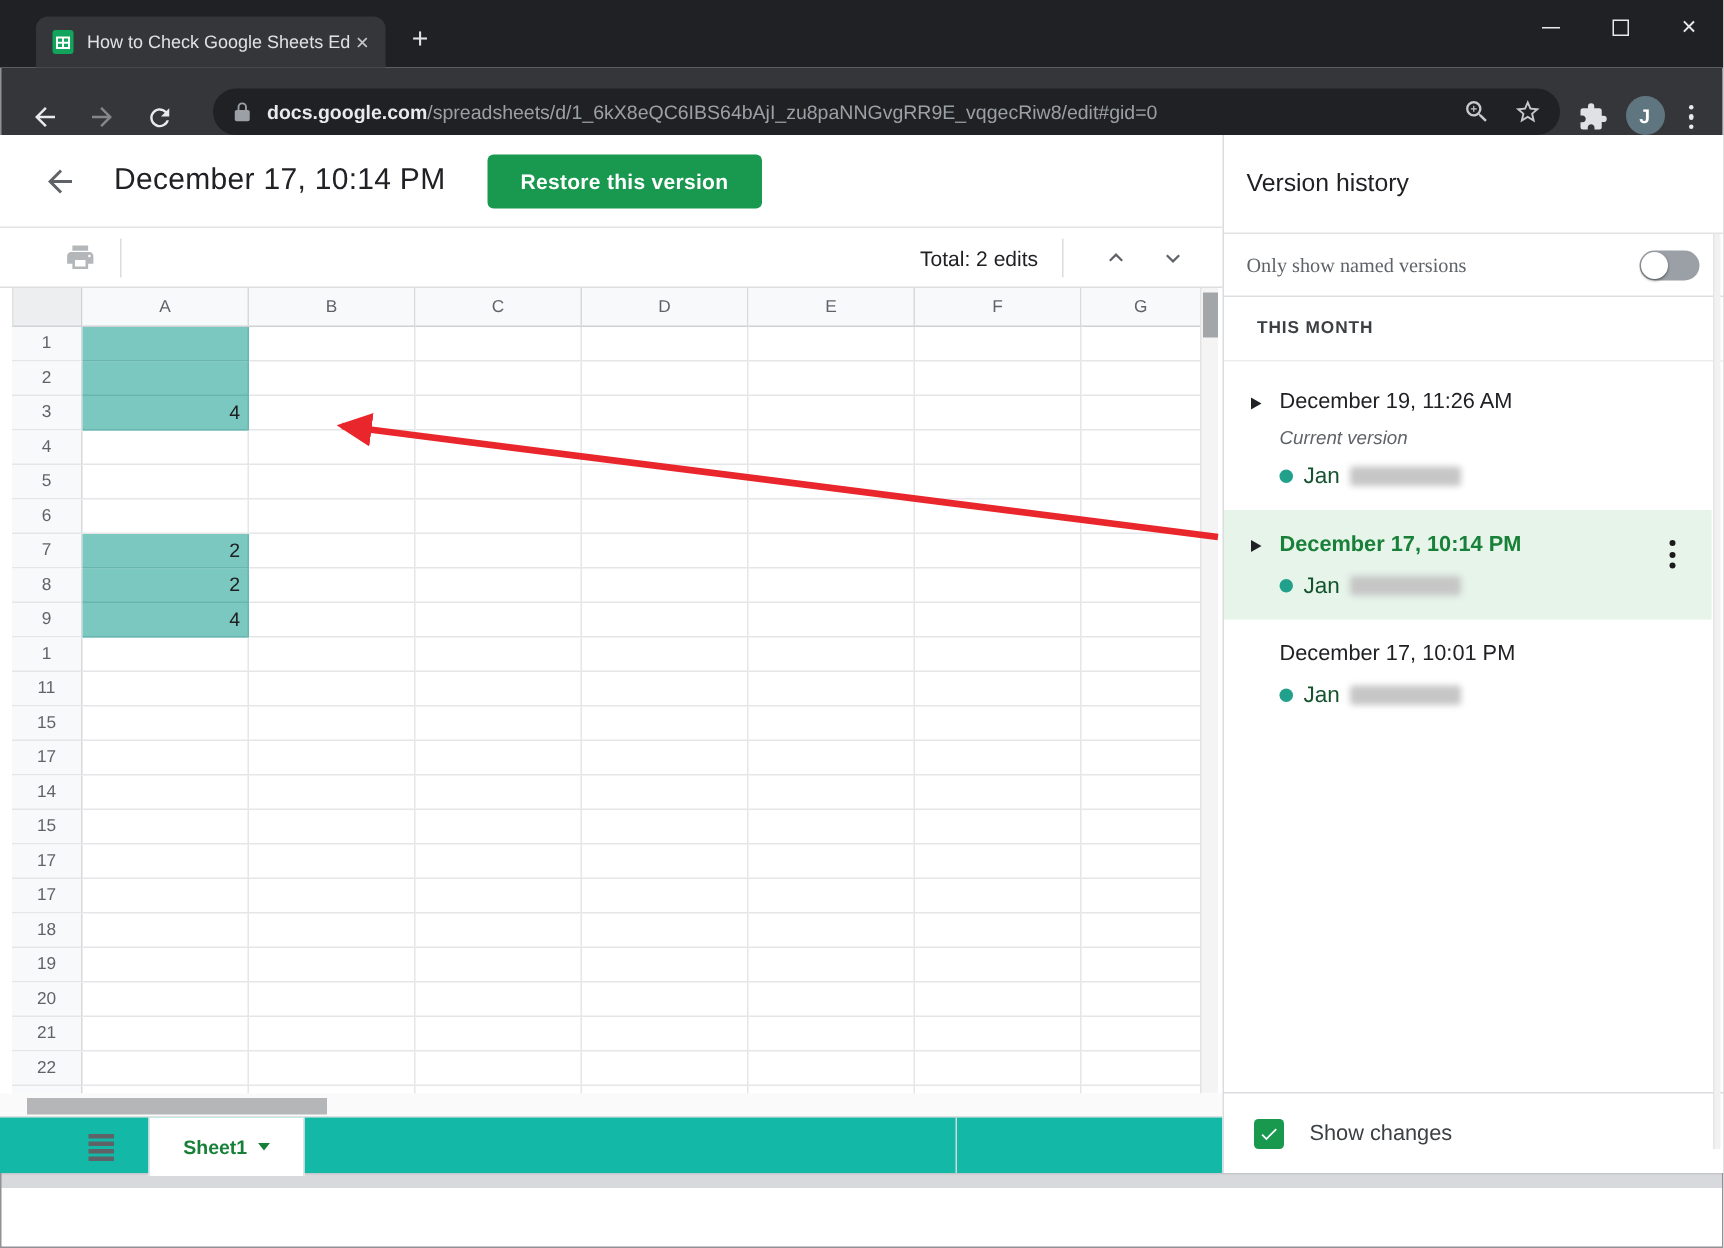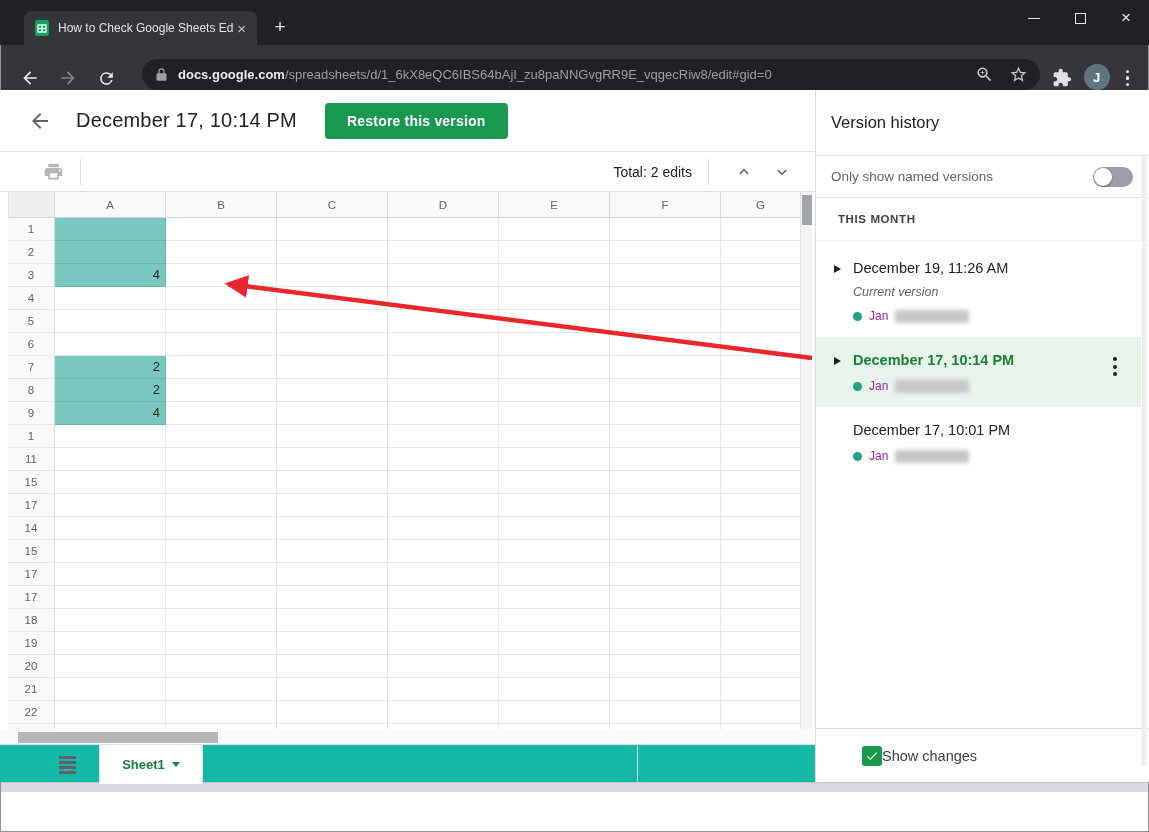--- a/index.html
+++ b/index.html
@@ -84,47 +84,47 @@
                display:flex; align-items:center; justify-content:center; gap:7px; }
   .sheet-tab span.lbl { font-size:13px; font-weight:bold; color:#188038; }
   .caret { width:0; height:0; border-left:4.5px solid transparent; border-right:4.5px solid transparent;
            border-top:5px solid #188038; }
   .strip-div { position:absolute; left:637px; top:0; bottom:0; width:1px; background:#d4d6d8; }
 
   
   .sb-header { height:65px; display:flex; align-items:center; padding-left:15px; }
   .sb-title { font-size:16.5px; color:#202124; }
   .sb-toggle-row { height:43px; border-top:1px solid #e3e3e3; border-bottom:1px solid #dcdee0;
-                   display:flex; align-items:center; padding:0 16px 0 15px; }
+                   display:flex; align-items:center; padding:0 16px 0 15px;font-family:Liberation Serif, serif; }
   .sb-toggle-label { font-size:13.5px; color:#5f6368; flex:1; }
   .toggle { width:40px; height:20px; border-radius:10px; background:#9aa0a6; position:relative; }
   .toggle .knob { position:absolute; left:1px; top:1px; width:18px; height:18px; border-radius:50%;
                   background:#fff; box-shadow:0 1px 2px rgba(0,0,0,.45); }
   .sb-section { height:43px; display:flex; align-items:center; padding-left:22px;
                 border-bottom:1px solid #ededed; }
   .sb-section-label { font-size:11.5px; font-weight:bold; color:#3c4043; letter-spacing:.6px; }
   .v-list { padding-top:4px; margin-right:8px; }
   .v-entry { position:relative; padding:14px 16px 14px 37px; cursor:pointer; }
   .v-entry.selected { background:var(--selbg, #e6f4ea); }
   .v-arrow { position:absolute; left:18px; top:20px; width:0; height:0;
              border-left:7px solid #202124; border-top:4.5px solid transparent; border-bottom:4.5px solid transparent; }
   .v-date { font-size:14.5px; color:#202124; line-height:19px; }
   .v-entry.selected .v-date { color:var(--selc, #188038); font-weight:bold; }
   .v-note { font-size:12.5px; font-style:italic; color:#5f6368; margin-top:6px; line-height:16px; }
   .v-author { display:flex; align-items:center; gap:7px; margin-top:9px; }
   .v-dot { width:9px; height:9px; border-radius:50%; background:#21a18b; flex:none; }
-  .v-name { font-size:12px; color:#a21caf; }
+  .v-name { font-size:15px; color:#14532d; }
   .v-blur { width:74px; height:13px; background:#c6c6c6; border-radius:2px; filter:blur(2.2px); }
   .v-kebab { position:absolute; right:20px; top:16px; display:flex; flex-direction:column; gap:3.5px; padding:4px; }
   .v-kebab i { width:4px; height:4px; border-radius:50%; background:#1b1b1b; }
   .sb-spacer { flex:1; }
   .sb-scrollstrip { position:absolute; right:2px; top:66px; bottom:16px; width:5px;
                     background:#f1f1f1; border-left:1px solid #e6e6e6; }
   .sb-showchanges { height:54px; border-top:1px solid #dadce0; display:flex; align-items:center;
-                    padding-left:46px; }
+                    padding-left:20px; gap:17px; }
   .checkbox { width:20px; height:20px; border-radius:3px; background:#18994e; display:flex;
               align-items:center; justify-content:center; }
   .sb-show-label { font-size:14.5px; color:#3c4043; }
 
   
   .annot { position:absolute; left:0; top:0; pointer-events:none; z-index:40; }
 </style>
 </head>
 <body>
 

